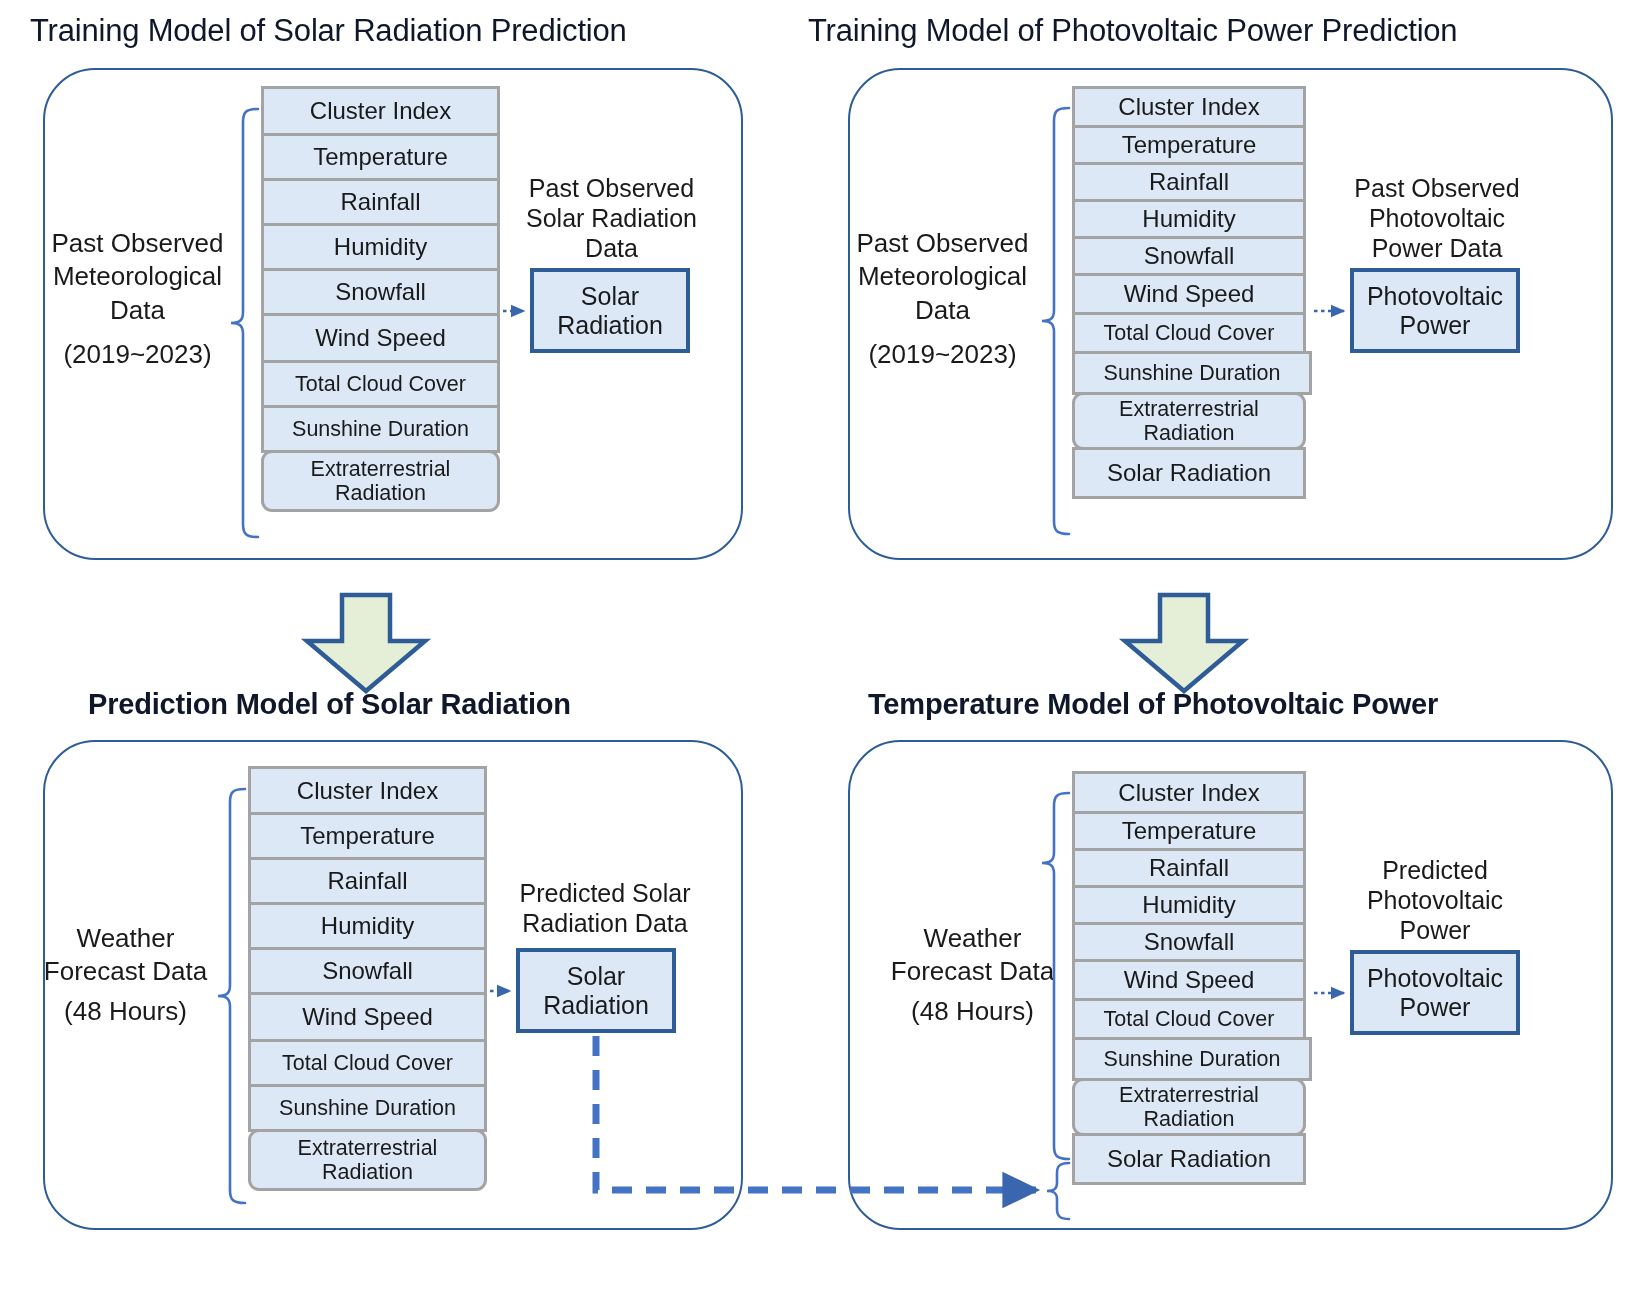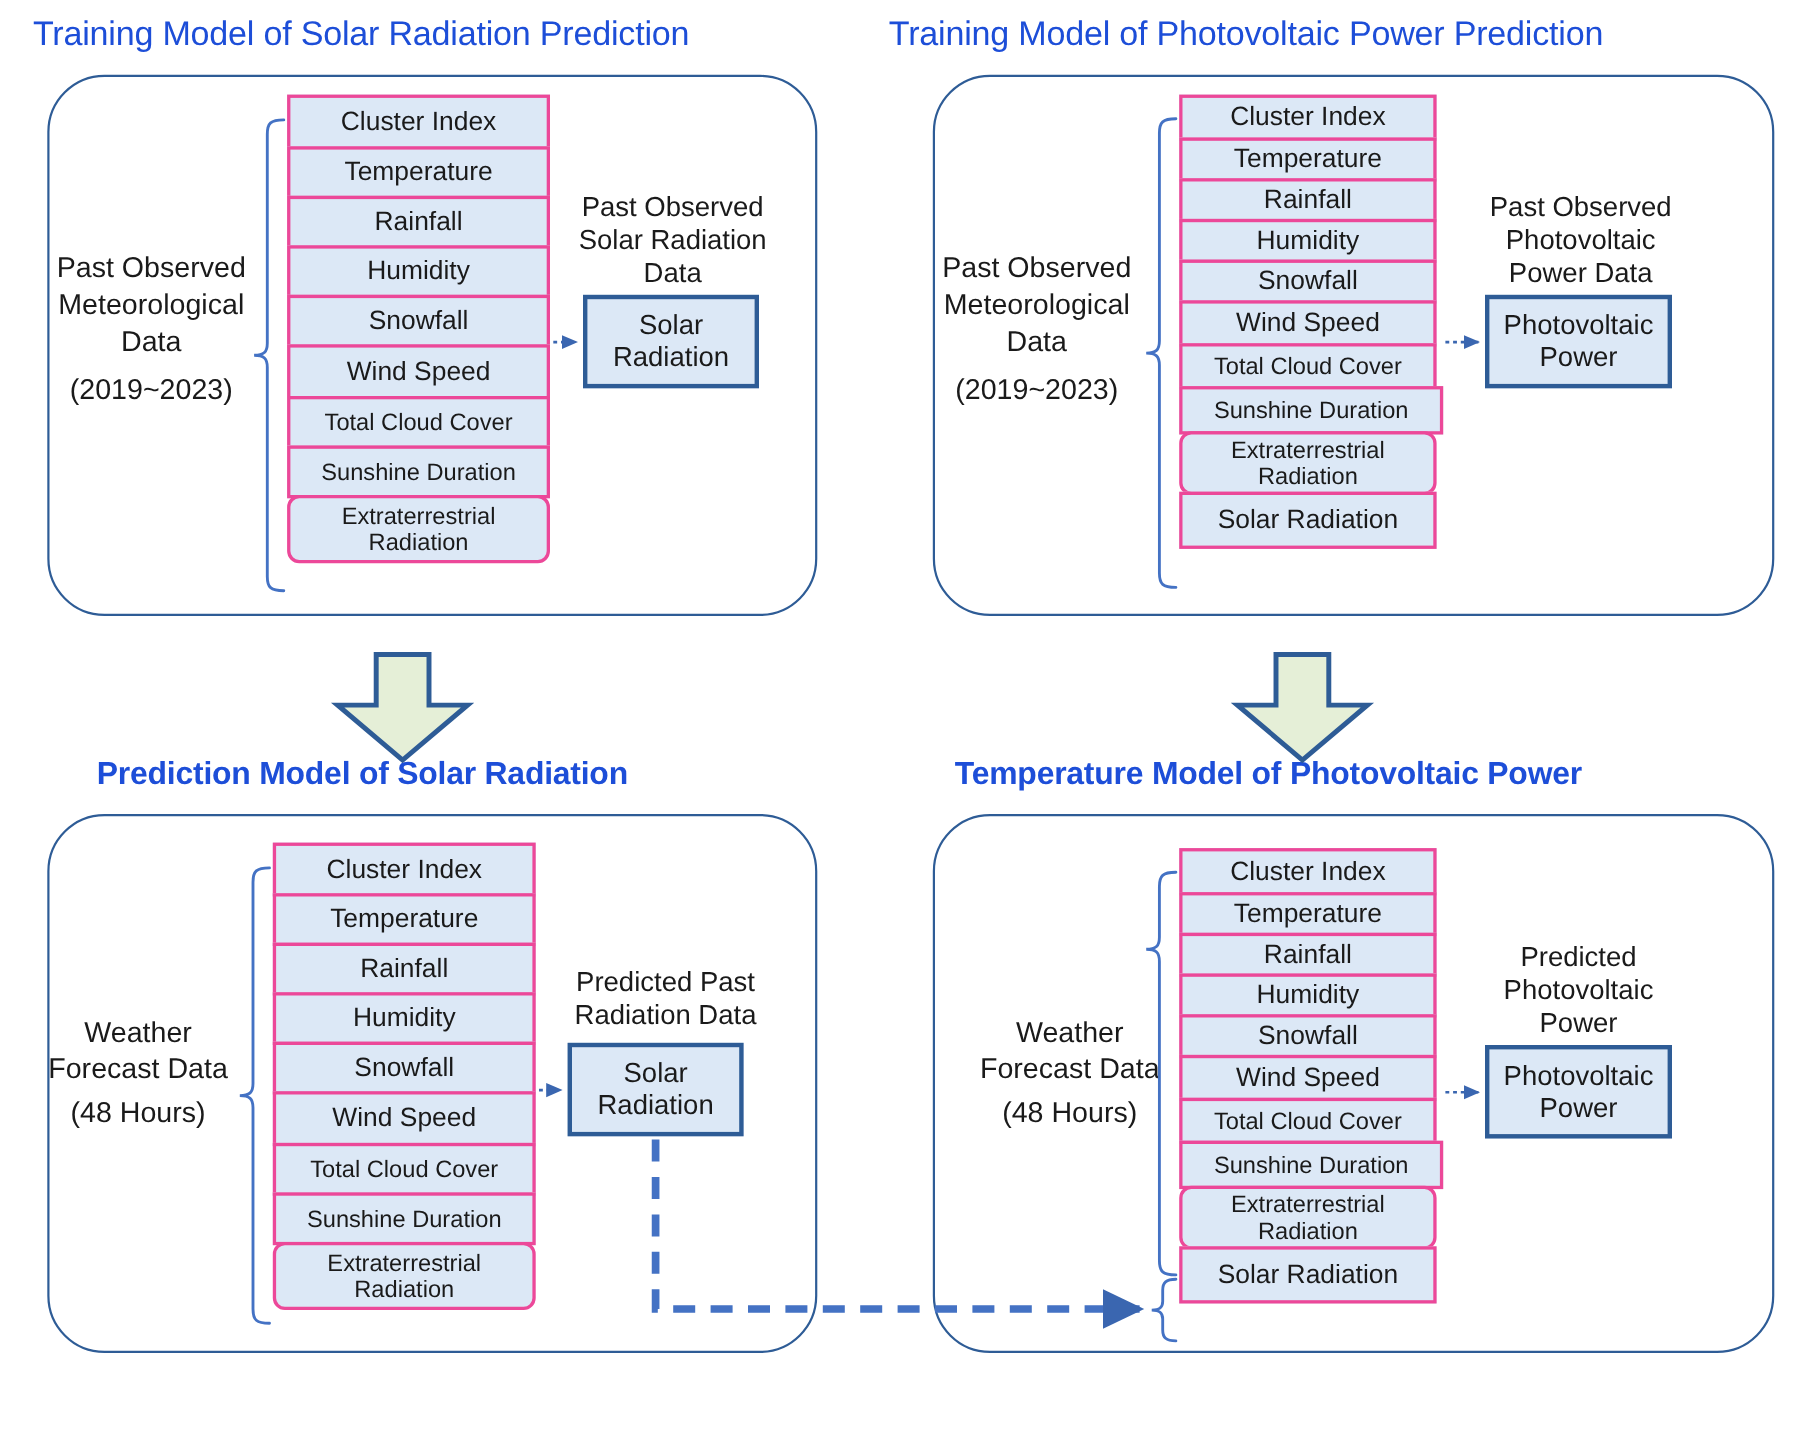--- a/index.html
+++ b/index.html
@@ -1,34 +1,34 @@
 <!DOCTYPE html>
 <html><head>
 <meta charset="utf-8">
 <style>
   html,body{margin:0;padding:0;background:#ffffff;}
   body{width:1630px;height:1307px;position:relative;overflow:hidden;
        font-family:"Liberation Sans","DejaVu Sans",sans-serif;color:#111;}
 
   .ptitle{
-    position:absolute;white-space:nowrap;color:#1d4ed8;
+    position:absolute;white-space:nowrap;color:#0f172a;
     font-size:31px;letter-spacing:-0.2px;
   }
   .ptitle.small{font-size:29px;font-weight:bold;}
 
   .rbox{
     position:absolute;border:2.5px solid #2E5C96;border-radius:52px;
     background:transparent;box-sizing:border-box;
   }
 
   
   .stack{position:absolute;box-sizing:border-box;}
   .fbox{
     box-sizing:border-box;
-    border:3px solid #ec4899;
+    border:3px solid #a3a3a3;
     background:#DCE8F6;
     display:flex;align-items:center;justify-content:center;
     text-align:center;line-height:1.05;
     font-size:24px;color:#1a1a1a;
     margin-bottom:-3px;position:relative;
   }
   .fbox.sm{font-size:21.5px;}
   .fbox.two{font-size:21.5px;line-height:1.12;border-radius:11px;}
 
   
@@ -126,21 +126,21 @@
   <div class="fbox" style="height:48px;">Rainfall</div>
   <div class="fbox" style="height:48px;">Humidity</div>
   <div class="fbox" style="height:48px;">Snowfall</div>
   <div class="fbox" style="height:50px;">Wind Speed</div>
   <div class="fbox sm" style="height:48px;">Total Cloud Cover</div>
   <div class="fbox sm" style="height:48px;">Sunshine Duration</div>
   <div class="fbox two" style="height:62px;">Extraterrestrial
 Radiation</div>
 </div>
 
-<div class="olbl" style="left:505px;top:878px;width:200px;">Predicted Past
+<div class="olbl" style="left:505px;top:878px;width:200px;">Predicted Solar
 Radiation Data</div>
 <div class="obox" style="left:516px;top:948px;width:160px;height:85px;">Solar
 Radiation</div>
 
 <div class="ptitle small" style="left:868px;top:688px;">Temperature Model of Photovoltaic Power</div>
 
 <div class="rbox" style="left:848px;top:740px;width:765px;height:490px;"></div>
 
 <div class="lbl" style="left:875px;top:922px;width:195px;">Weather
 Forecast Data</div>

